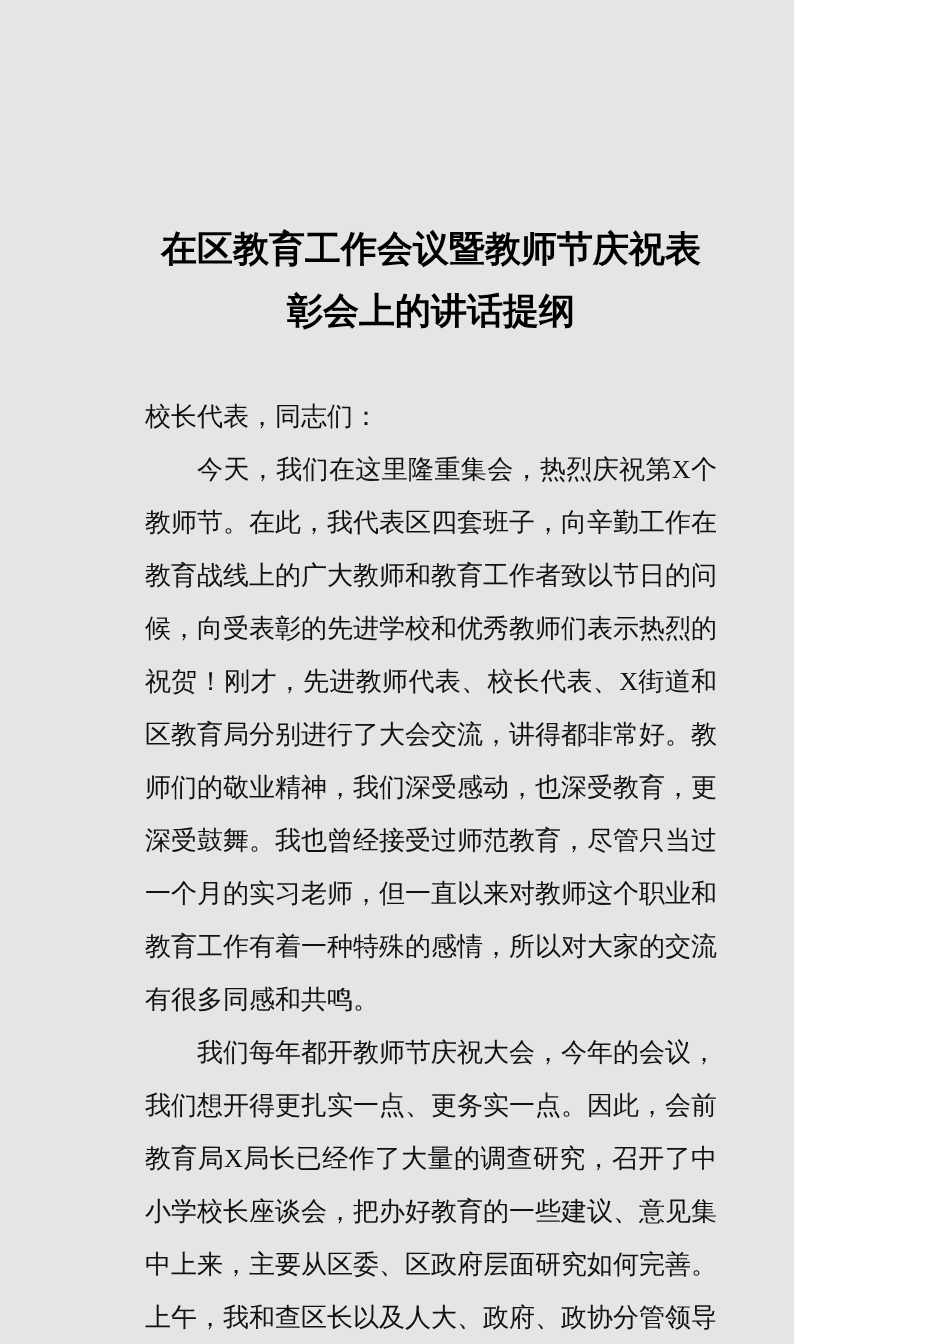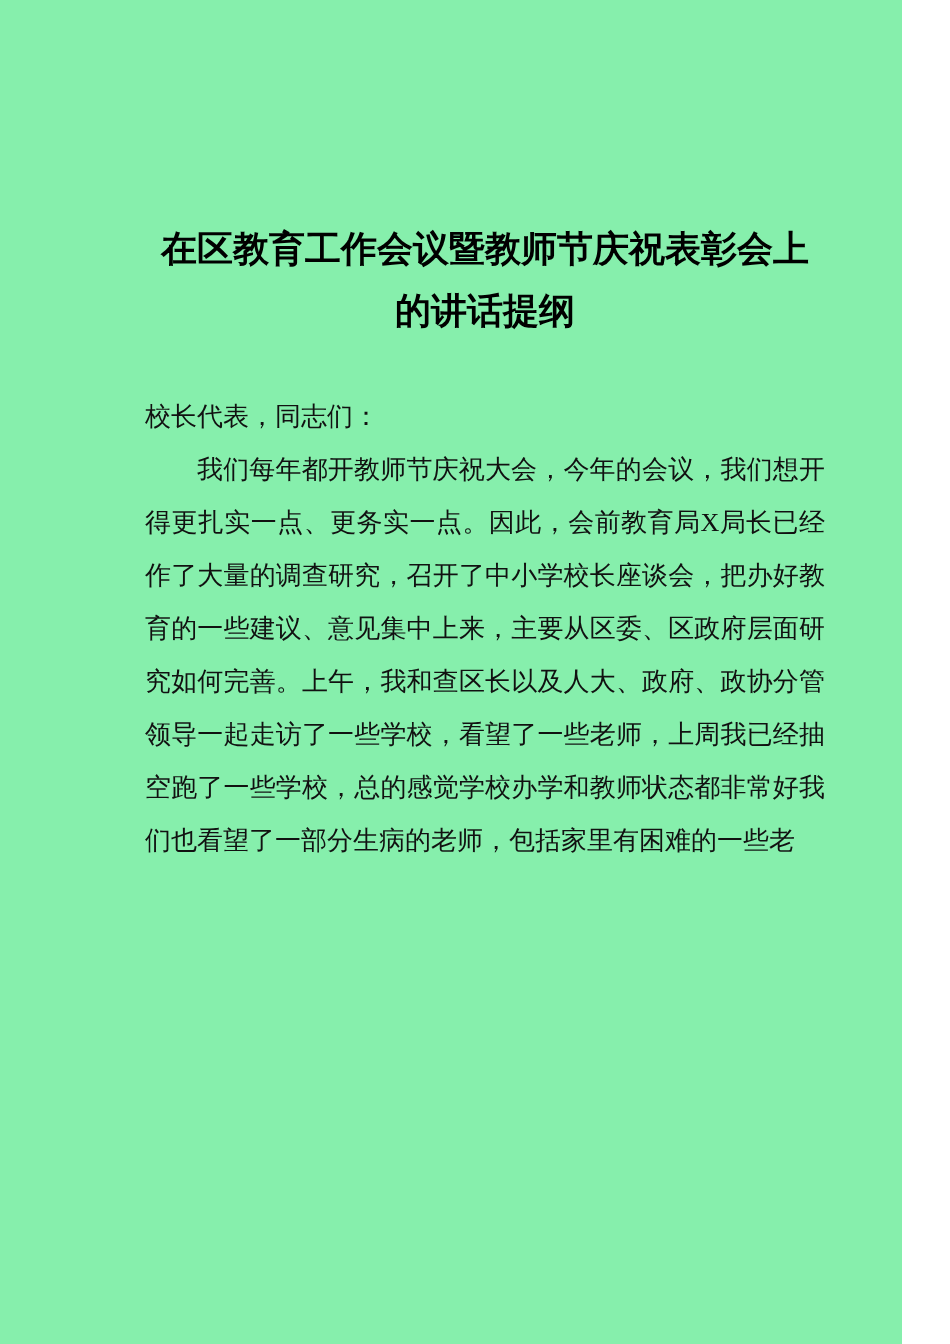--- a/index.html
+++ b/index.html
@@ -7,24 +7,24 @@
     padding: 0;
   }
   body {
     width: 950px;
     height: 1344px;
     background: #ffffff;
     overflow: hidden;
   }
   .page {
     box-sizing: border-box;
-    width: 902px;
+    width: 794px;
     height: 1344px;
     padding: 218px 77px 0 145px;
-    background: #86efac;
+    background: #e5e5e5;
     overflow: hidden;
   }
   .doc-title {
     margin: 0 0 48px 0;
     font-family: "Liberation Serif", "DejaVu Serif", serif;
     font-weight: bold;
     font-size: 36px;
     line-height: 62px;
     text-align: center;
     color: #000000;
@@ -46,15 +46,16 @@
     text-indent: 2em;
   }
 </style>
 </head>
 <body>
 
 <div class="page">
   <h1 class="doc-title">在区教育工作会议暨教师节庆祝表彰会上的讲话提纲</h1>
   <div class="doc-body">
     <p class="salutation">校长代表，同志们：</p>
+    <p class="para">今天，我们在这里隆重集会，热烈庆祝第X个教师节。在此，我代表区四套班子，向辛勤工作在教育战线上的广大教师和教育工作者致以节日的问候，向受表彰的先进学校和优秀教师们表示热烈的祝贺！刚才，先进教师代表、校长代表、X街道和区教育局分别进行了大会交流，讲得都非常好。教师们的敬业精神，我们深受感动，也深受教育，更深受鼓舞。我也曾经接受过师范教育，尽管只当过一个月的实习老师，但一直以来对教师这个职业和教育工作有着一种特殊的感情，所以对大家的交流有很多同感和共鸣。</p>
     <p class="para">我们每年都开教师节庆祝大会，今年的会议，我们想开得更扎实一点、更务实一点。因此，会前教育局X局长已经作了大量的调查研究，召开了中小学校长座谈会，把办好教育的一些建议、意见集中上来，主要从区委、区政府层面研究如何完善。上午，我和查区长以及人大、政府、政协分管领导一起走访了一些学校，看望了一些老师，上周我已经抽空跑了一些学校，总的感觉学校办学和教师状态都非常好我们也看望了一部分生病的老师，包括家里有困难的一些老</p>
   </div>
 </div>
 
 </body></html>

